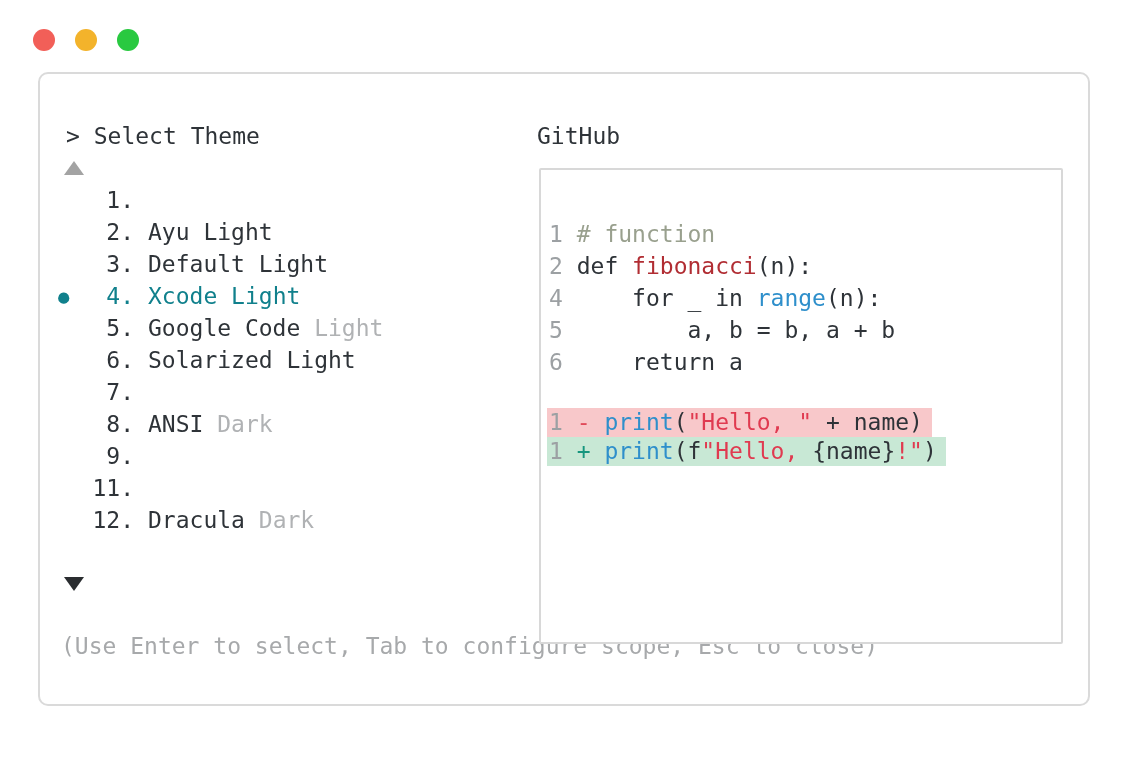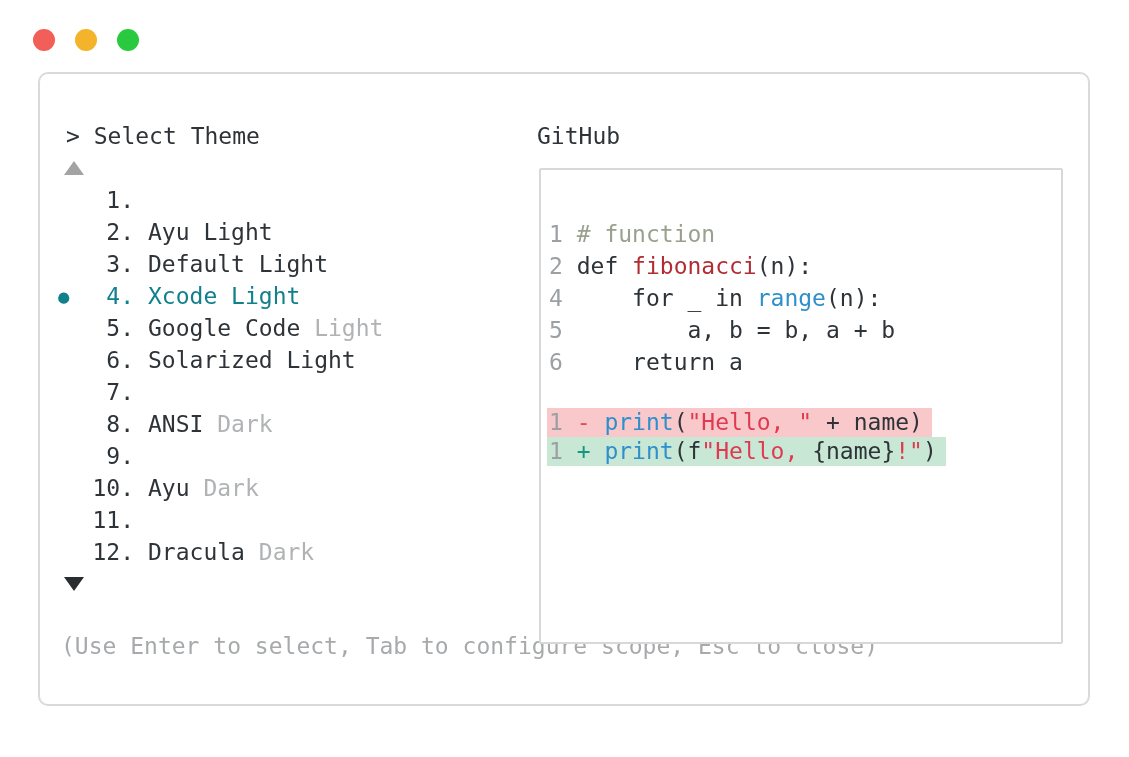--- a/index.html
+++ b/index.html
@@ -107,21 +107,20 @@
   <div class="theme-list" id="theme-list">
       <div class="theme-row"><span class="marker"></span><span class="num">1.</span></div>
       <div class="theme-row"><span class="marker"></span><span class="num">2.</span><span class="label"><span class="name">Ayu </span><span class="variant">Light</span></span></div>
       <div class="theme-row"><span class="marker"></span><span class="num">3.</span><span class="label"><span class="name">Default </span><span class="variant">Light</span></span></div>
       <div class="theme-row selected"><span class="marker">●</span><span class="num">4.</span><span class="label"><span class="name">Xcode </span><span class="variant">Light</span></span></div>
       <div class="theme-row"><span class="marker"></span><span class="num">5.</span><span class="label"><span class="name">Google Code </span><span class="variant muted">Light</span></span></div>
       <div class="theme-row"><span class="marker"></span><span class="num">6.</span><span class="label"><span class="name">Solarized </span><span class="variant">Light</span></span></div>
       <div class="theme-row"><span class="marker"></span><span class="num">7.</span></div>
       <div class="theme-row"><span class="marker"></span><span class="num">8.</span><span class="label"><span class="name">ANSI </span><span class="variant muted">Dark</span></span></div>
       <div class="theme-row"><span class="marker"></span><span class="num">9.</span></div>
-      <div class="theme-row"><span class="marker"></span><span class="num">10.</span><span class="label"><span class="name">Ayu </span><span class="variant muted">Dark</span></span></div>
       <div class="theme-row"><span class="marker"></span><span class="num">11.</span></div>
       <div class="theme-row"><span class="marker"></span><span class="num">12.</span><span class="label"><span class="name">Dracula </span><span class="variant muted">Dark</span></span></div>
     </div>
 
   <div class="scroll-down">
       <span class="tri-down"></span>
     </div>
 
   <div class="help">(Use Enter to select, Tab to configure scope, Esc to close)</div>
 

